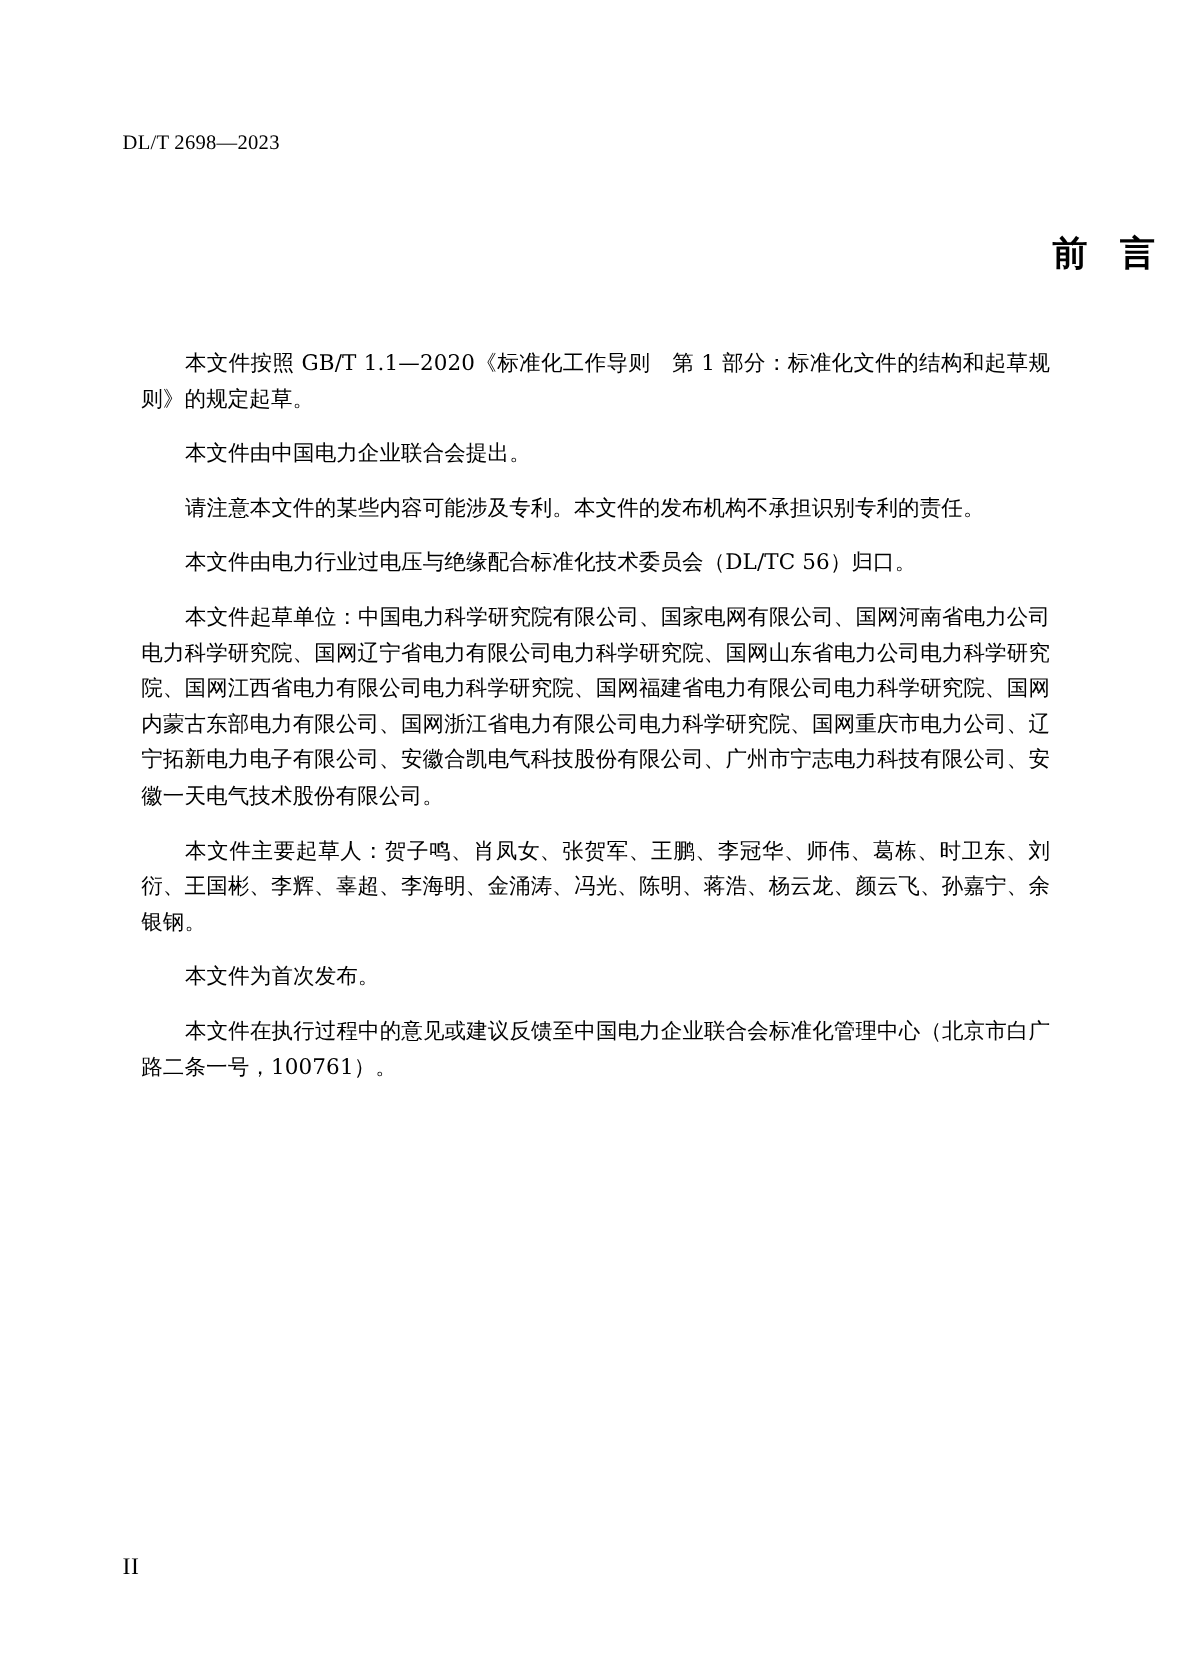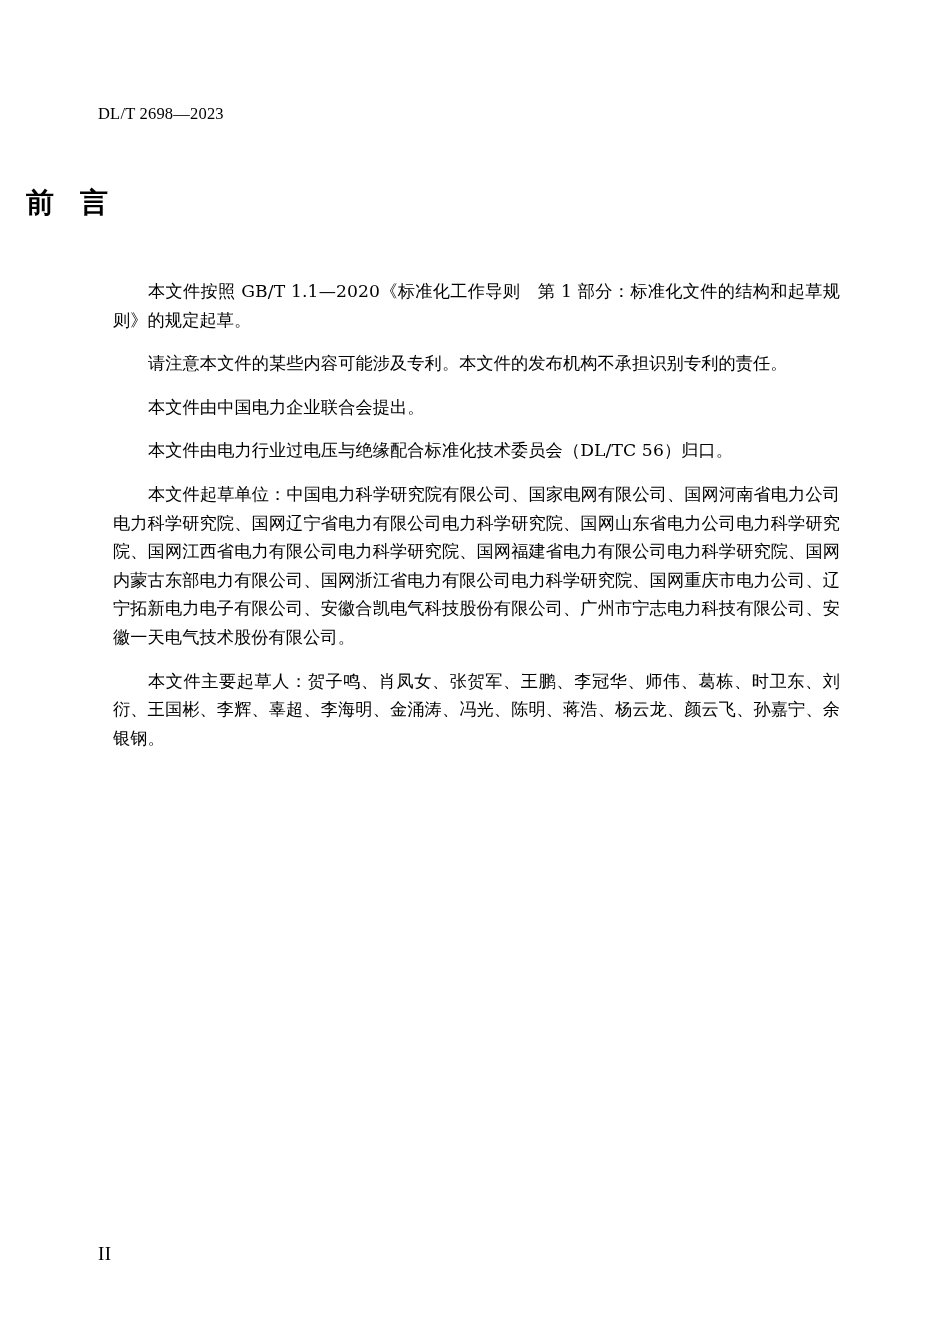--- a/index.html
+++ b/index.html
@@ -35,21 +35,21 @@
     letter-spacing: 0.2px;
     white-space: nowrap;
   }
 
   
   .doc-title {
     position: absolute;
     left: 0;
     top: 186px;
     width: 950px;
-    text-align: left;
+    text-align: right;
     font-family: "DejaVu Sans", "Liberation Sans", sans-serif;
     font-size: 28px;
     font-weight: bold;
     letter-spacing: 26px;
     text-indent: 26px;
     line-height: 1.2;
   }
 
   
   .body-block {
@@ -88,22 +88,24 @@
 <body>
 
 <div class="page">
 
   <div class="std-header">DL/T 2698—2023</div>
 
   <div class="doc-title">前言</div>
 
   <div class="body-block">
     <p class="para indent">本文件按照 GB/T 1.1—2020《标准化工作导则　第 1 部分：标准化文件的结构和起草规则》的规定起草。</p>
+    <p class="para indent">本文件由中国电力企业联合会提出。</p>
     <p class="para indent">请注意本文件的某些内容可能涉及专利。本文件的发布机构不承担识别专利的责任。</p>
-    <p class="para indent">本文件由中国电力企业联合会提出。</p>
     <p class="para indent">本文件由电力行业过电压与绝缘配合标准化技术委员会（DL/TC 56）归口。</p>
     <p class="para indent">本文件起草单位：中国电力科学研究院有限公司、国家电网有限公司、国网河南省电力公司电力科学研究院、国网辽宁省电力有限公司电力科学研究院、国网山东省电力公司电力科学研究院、国网江西省电力有限公司电力科学研究院、国网福建省电力有限公司电力科学研究院、国网内蒙古东部电力有限公司、国网浙江省电力有限公司电力科学研究院、国网重庆市电力公司、辽宁拓新电力电子有限公司、安徽合凯电气科技股份有限公司、广州市宁志电力科技有限公司、安徽一天电气技术股份有限公司。</p>
     <p class="para indent">本文件主要起草人：贺子鸣、肖凤女、张贺军、王鹏、李冠华、师伟、葛栋、时卫东、刘衍、王国彬、李辉、辜超、李海明、金涌涛、冯光、陈明、蒋浩、杨云龙、颜云飞、孙嘉宁、余银钢。</p>
+    <p class="para indent">本文件为首次发布。</p>
+    <p class="para indent">本文件在执行过程中的意见或建议反馈至中国电力企业联合会标准化管理中心（北京市白广路二条一号，100761）。</p>
   </div>
 
   <div class="page-number">II</div>
 
 </div>
 
 </body></html>

